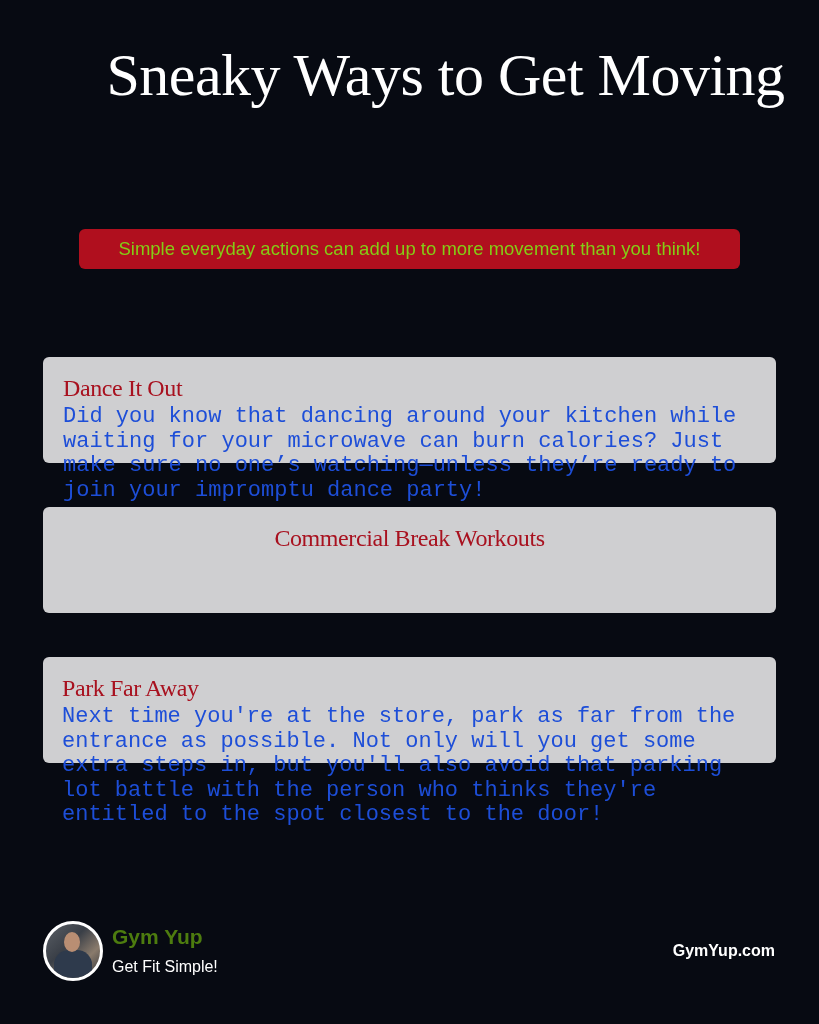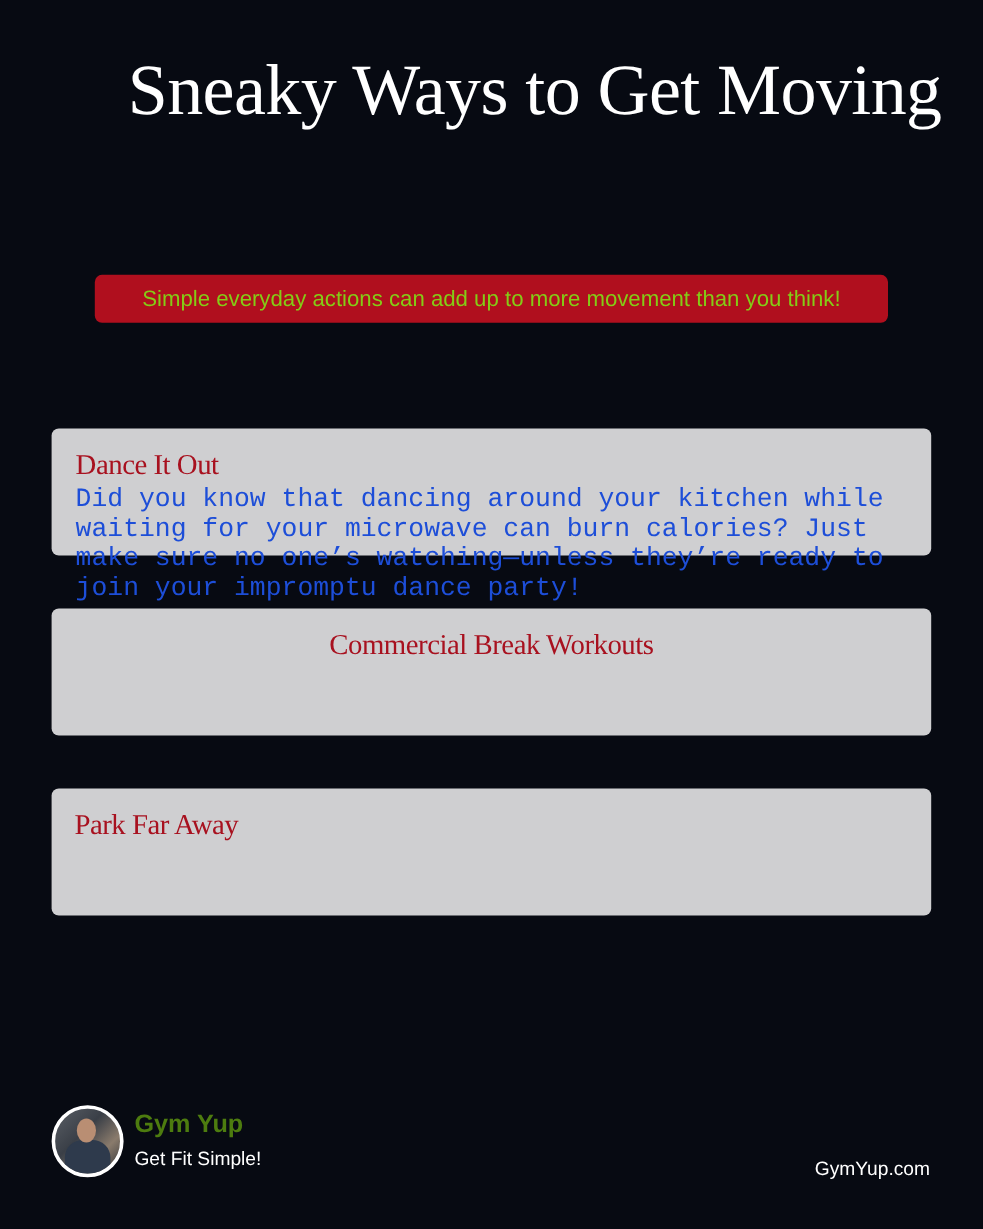--- a/index.html
+++ b/index.html
@@ -66,42 +66,43 @@
   }
   .brand-name {
     position: absolute; left: 112px; top: 925px;
     color: #4d7c0f; font-size: 21px; font-weight: bold;
   }
   .brand-tag {
     position: absolute; left: 112px; top: 958px;
     color: #ffffff; font-size: 16px;
   }
   .site {
-    position: absolute; right: 44px; top: 966px;
-    color: #ffffff; font-size: 16px; font-weight: normal; margin-left: 20px;
+    position: absolute; right: 44px; top: 942px;
+    color: #ffffff; font-size: 16px; font-weight: bold; margin-left: 20px;
   }
 </style>
 </head>
 <body>
 
 <h1 class="title" style="margin:0;font-weight:normal;padding-left:36px;">Sneaky Ways to Get Moving</h1>
 
 <div class="subtitle">Simple everyday actions can add up to more movement than you think!</div>
 
 <div class="card" style="top:357px;">
   <h2 class="card-title" style="font-weight:normal;">Dance It Out</h2>
   <p class="card-body">Did you know that dancing around your kitchen while waiting for your microwave can burn calories? Just make sure no one’s watching—unless they’re ready to join your impromptu dance party!</p>
 </div>
 
 <div class="card" style="top:507px;">
   <h2 class="card-title" style="font-weight:normal;text-align:center;">Commercial Break Workouts</h2>
 </div>
 
 <div class="card" style="top:657px;padding-left:19px;">
   <h2 class="card-title" style="font-weight:normal;">Park Far Away</h2>
+  <p class="card-body">Next time you're at the store, park as far from the entrance as possible. Not only will you get some extra steps in, but you'll also avoid that parking lot battle with the person who thinks they're entitled to the spot closest to the door!</p>
 </div>
 
 <div class="avatar">
   <div class="body"></div>
   <div class="head"></div>
 </div>
 <div class="brand-name">Gym Yup</div>
 <div class="brand-tag">Get Fit Simple!</div>
 <div class="site">GymYup.com</div>
 

